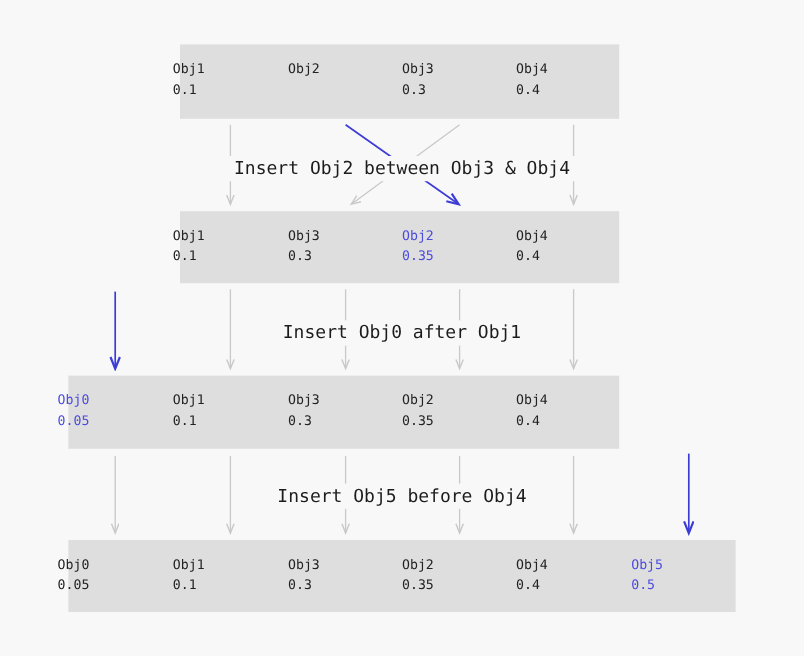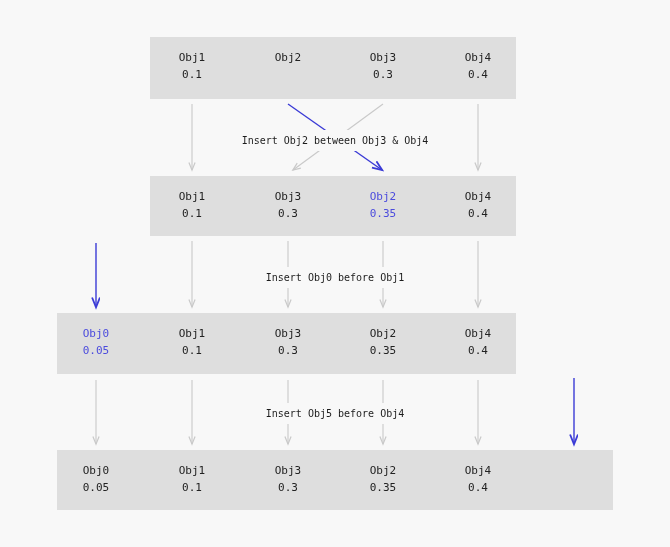--- a/index.html
+++ b/index.html
@@ -23,21 +23,21 @@
   .row-box {
     position: absolute;
     background: #dedede;
     box-sizing: border-box;
   }
   .cell {
     position: absolute;
     top: 0;
     width: 96px;
     margin-left: -48px;
-    text-align: center;
+    text-align: left;
     font-size: 11px;
     line-height: 17px;
     color: #222222;
     padding-top: 12px;
   }
   .cell .name { display: block; }
   .cell .val  { display: block; }
   .cell.hl { color: #4b4bdd; }
 
   
@@ -45,21 +45,21 @@
     position: absolute;
     left: 0; top: 0;
     width: 670px;
     height: 547px;
     pointer-events: none;
   }
 
   
   .step-label {
     position: absolute;
-    font-size: 10px;
+    font-size: 15px;
     color: #1c1c1c;
     background: #f8f8f8;
     padding: 3px 9px;
     white-space: nowrap;
     transform: translateX(-50%);
     line-height: 15px;
   }
 </style>
 </head>
 <body>
@@ -98,21 +98,21 @@
       <line x1="192" y1="380" x2="192" y2="444" stroke="#c9c9c9" stroke-width="1.1" marker-end="url(#ah-gray)"></line>
       <line x1="288" y1="380" x2="288" y2="444" stroke="#c9c9c9" stroke-width="1.1" marker-end="url(#ah-gray)"></line>
       <line x1="383" y1="380" x2="383" y2="444" stroke="#c9c9c9" stroke-width="1.1" marker-end="url(#ah-gray)"></line>
       <line x1="478" y1="380" x2="478" y2="444" stroke="#c9c9c9" stroke-width="1.1" marker-end="url(#ah-gray)"></line>
       <line x1="574" y1="378" x2="574" y2="444" stroke="#3b3bd6" stroke-width="1.4" marker-end="url(#ah-blue)"></line>
     </g>
   </svg>
 
   <div class="step-label" style="left:335px; top:130px;">Insert Obj2 between Obj3 &amp; Obj4</div>
 
-  <div class="step-label" style="left:335px; top:267px;">Insert Obj0 before Obj1</div>
+  <div class="step-label" style="left:335px; top:267px;">Insert Obj0 after Obj1</div>
 
   <div class="step-label" style="left:335px; top:403px;">Insert Obj5 before Obj4</div>
 
   <div class="row-box" style="left:150px; top:37px; width:366px; height:62px;">
     <div class="cell" style="left:42px;">
       <span class="name">Obj1</span>
       <span class="val">0.1</span>
     </div>
     <div class="cell" style="left:138px;">
       <span class="name">Obj2</span>
@@ -183,15 +183,19 @@
       <span class="val">0.3</span>
     </div>
     <div class="cell" style="left:326px;">
       <span class="name">Obj2</span>
       <span class="val">0.35</span>
     </div>
     <div class="cell" style="left:421px;">
       <span class="name">Obj4</span>
       <span class="val">0.4</span>
     </div>
+    <div class="cell hl" style="left:517px;">
+      <span class="name">Obj5</span>
+      <span class="val">0.5</span>
+    </div>
   </div>
 
 </div>
 
 </body></html>

